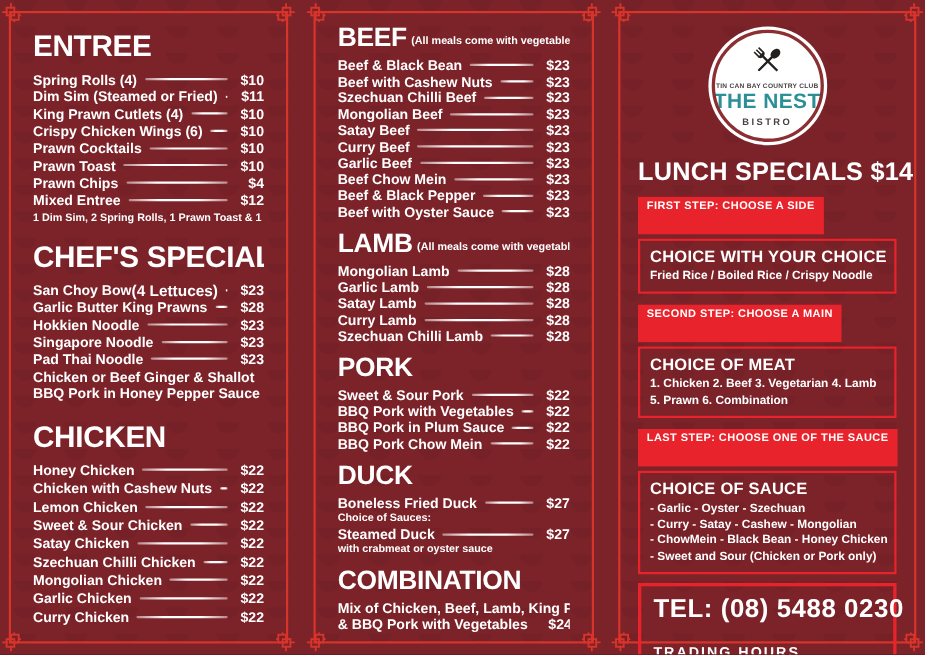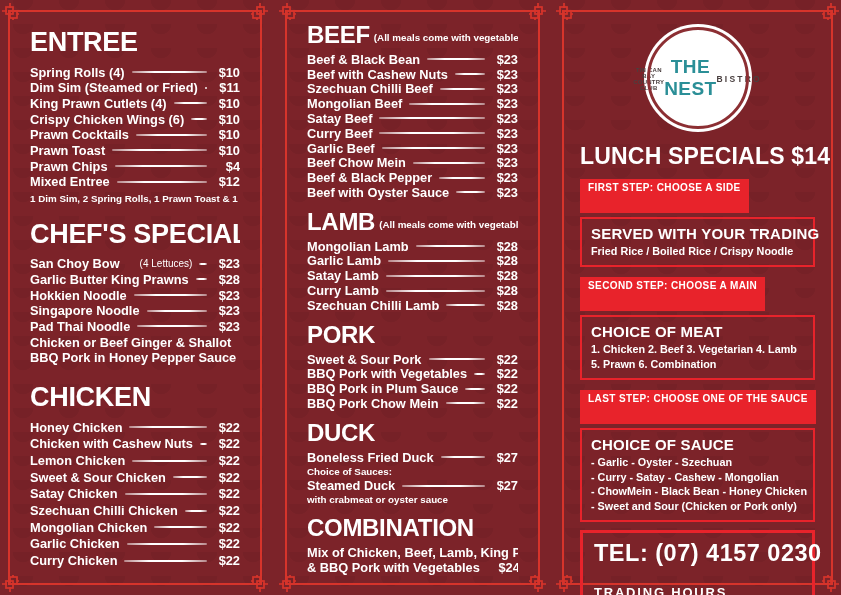--- a/index.html
+++ b/index.html
@@ -30,32 +30,32 @@
   
   .sec-head{font-size:27px;font-weight:800;letter-spacing:-.3px;line-height:1.08;margin:8px 0 7px;white-space:nowrap}
   #panel-middle .sec-head{font-size:24px;margin:6px 0 4px}
   .sec-head .subtitle{font-size:9.8px;font-weight:bold;letter-spacing:0;margin-left:4px;vertical-align:2px}
 
   
   .row{display:flex;align-items:center;height:15.7px}
   #panel-left .sec-chicken .row{height:16.7px}
   #panel-middle .row{height:14.8px}
   .iname{font-size:12.8px;font-weight:bold;white-space:nowrap}
-  .idetail{font-size:10px;font-weight:normal;margin-left:20px;white-space:nowrap}
+  .idetail{font-size:14px;font-weight:bold;margin-left:0;white-space:nowrap}
   .idetail:empty{display:none}
   .leader{flex:1;height:2px;border-radius:2px;margin:0 7px;
     background:linear-gradient(90deg,rgba(255,255,255,.45),#fff 30%,#fff 70%,rgba(255,255,255,.45))}
   .iprice{font-size:12.8px;font-weight:bold;text-align:right;min-width:26px;white-space:nowrap}
   .sec-note{font-size:9.8px;font-weight:bold;margin-top:3px;white-space:nowrap}
   .mini{font-size:9.8px;font-weight:bold;line-height:1.42;white-space:nowrap}
   .desc{font-size:12.8px;font-weight:bold;line-height:1.2;height:15px;white-space:nowrap}
 
   
   .logo{width:108px;height:108px;border-radius:50%;background:#fff;margin:2px auto 11px;position:relative;
-    display:flex;align-items:center;justify-content:center;text-align:center;z-index:2}
+    display:flex;flex-direction:column;align-items:center;justify-content:center;text-align:center;z-index:2}
   .logo-ring{position:absolute;inset:3px;border:3px solid var(--logo_ring);border-radius:50%}
   .utensils{width:36px;height:33px;margin-bottom:2px}
   .utensils *{fill:#23201e}
   .logo-club{font-size:6px;font-weight:bold;letter-spacing:.25px;color:var(--logo_ink);margin-top:1px}
   .logo-name{font-size:19px;font-weight:800;letter-spacing:.4px;color:var(--teal);line-height:1.15}
   .logo-type{font-size:8.5px;font-weight:bold;letter-spacing:2.2px;color:var(--logo_ink);margin-top:2px}
   .lunch-title{font-size:23px;font-weight:800;letter-spacing:.2px;margin:0 0 7px;white-space:nowrap}
   .badge{display:inline-block;background:var(--accent_red);color:#fff;font-size:10px;font-weight:800;
     letter-spacing:.4px;padding:3px 8px 20px;white-space:nowrap}
   .stepbox{border:2px solid var(--accent_red);padding:6px 9px;margin:4px 0 8px}
@@ -521,21 +521,21 @@
       <div class="logo-club">TIN CAN BAY COUNTRY CLUB</div>
       <div class="logo-name">THE NEST</div>
       <div class="logo-type">BISTRO</div>
     </div>
 
     <h1 class="lunch-title">LUNCH SPECIALS $14</h1>
 
     <div class="step">
       <div class="badge">FIRST STEP: CHOOSE A SIDE</div>
       <div class="stepbox">
-        <h3>SERVED WITH YOUR TRADING</h3>
+        <h3>CHOICE WITH YOUR CHOICE</h3>
         <div class="stepline">Fried Rice / Boiled Rice / Crispy Noodle</div>
       </div>
     </div>
 
     <div class="step">
       <div class="badge">SECOND STEP: CHOOSE A MAIN</div>
       <div class="stepbox">
         <h3>CHOICE OF MEAT</h3>
         <div class="stepline">1. Chicken 2. Beef 3. Vegetarian 4. Lamb</div>
         <div class="stepline">5. Prawn 6. Combination</div>
@@ -547,21 +547,21 @@
       <div class="stepbox">
         <h3>CHOICE OF SAUCE</h3>
         <div class="stepline">- Garlic - Oyster - Szechuan</div>
         <div class="stepline">- Curry - Satay - Cashew - Mongolian</div>
         <div class="stepline">- ChowMein - Black Bean - Honey Chicken</div>
         <div class="stepline">- Sweet and Sour (Chicken or Pork only)</div>
       </div>
     </div>
 
     <div class="telbox">
-      <div class="tel">TEL: (07) 4157 0230</div>
+      <div class="tel">TEL: (08) 5488 0230</div>
       <div class="th-label">TRADING HOURS</div>
       <div class="hours">
         <div class="open">OPEN 7 DAY</div>
         <div>
           <div class="hline">LUNCH: 11:30am - 2:00pm</div>
           <div class="hline">DINNER: 5:00pm - LATE</div>
         </div>
       </div>
       <div class="addr">220 Gympie Rd, Tin Can Bay QLD 4580</div>
     </div>

